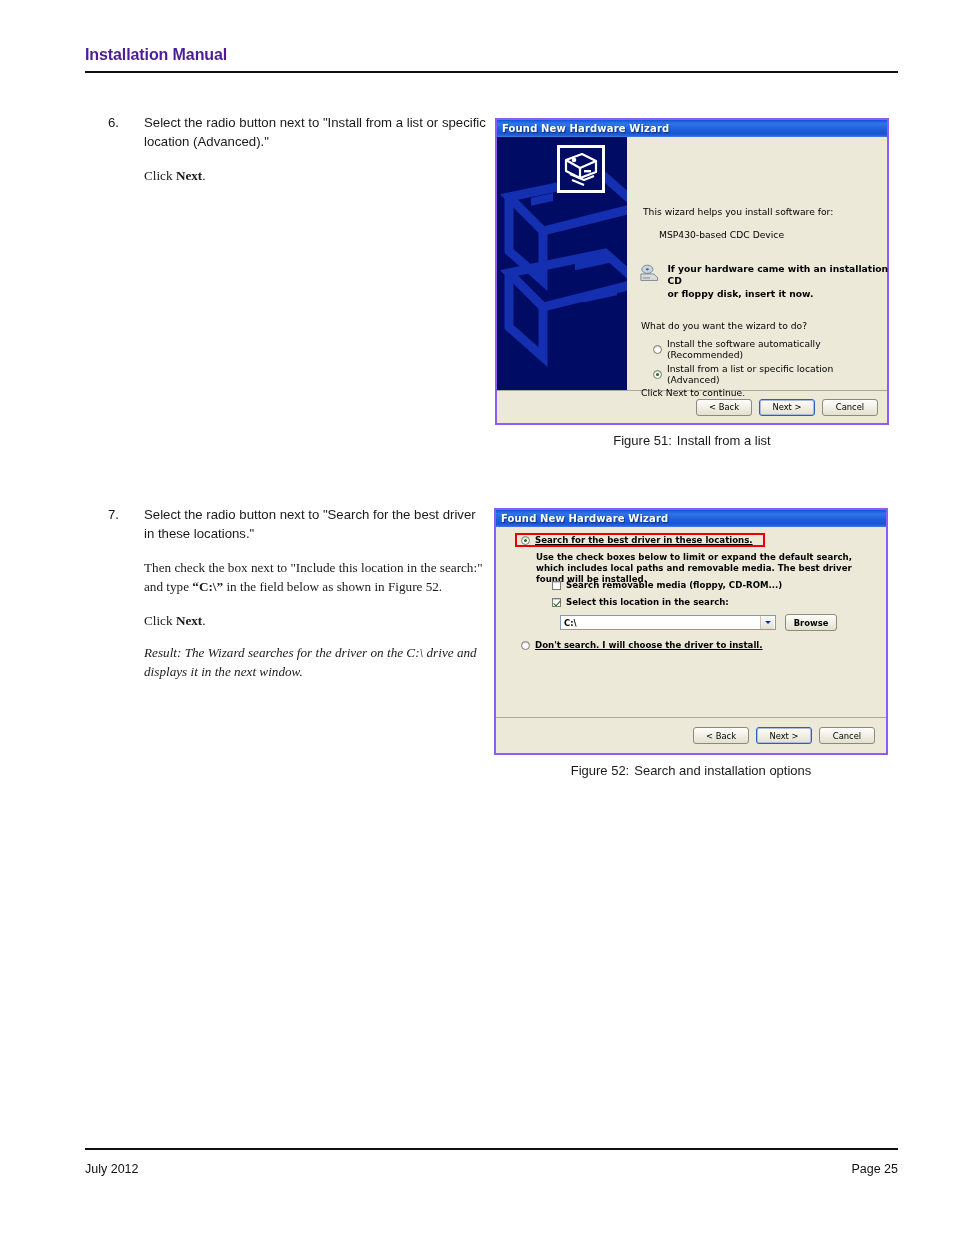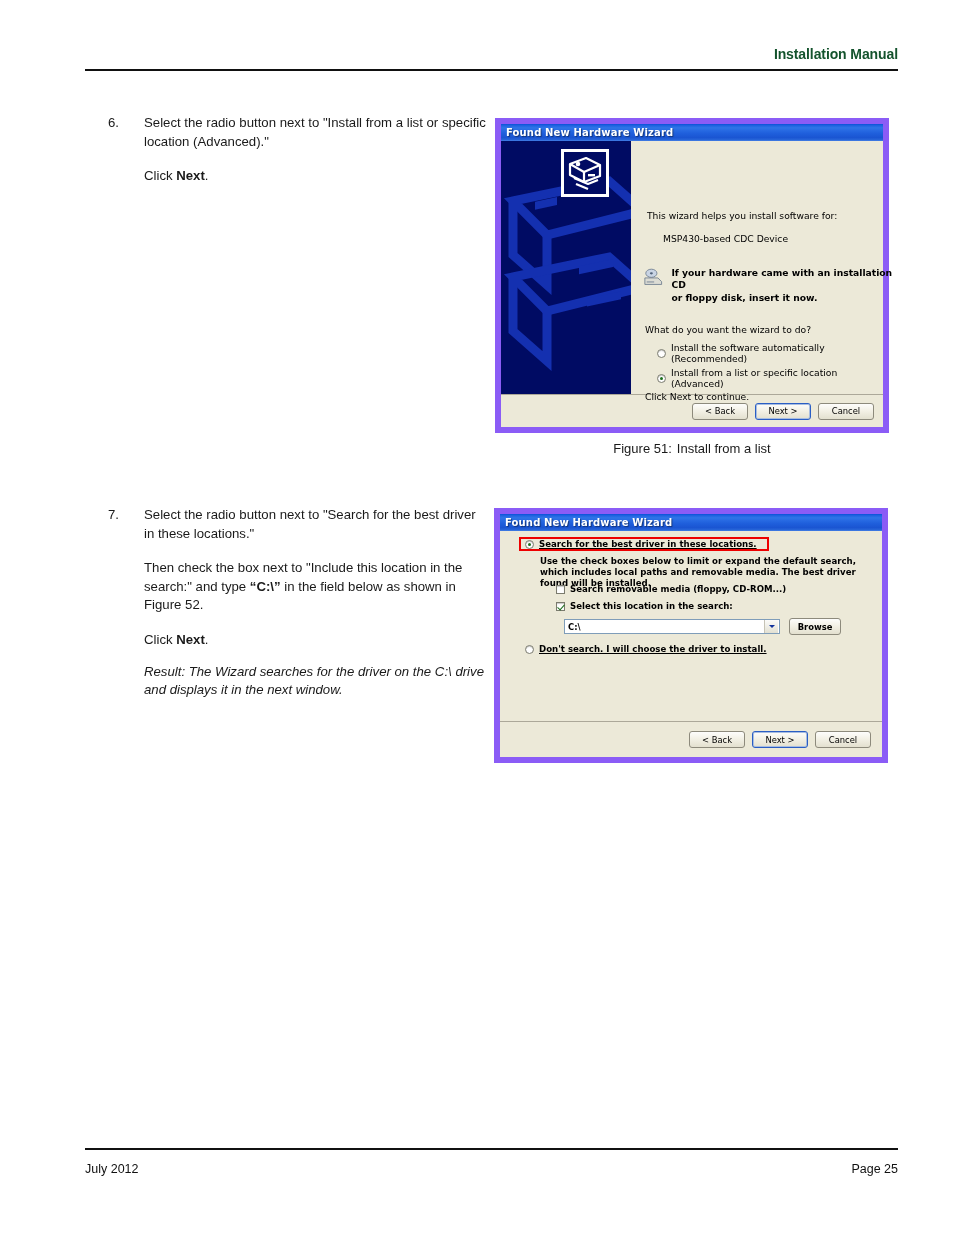--- a/index.html
+++ b/index.html
@@ -17,25 +17,24 @@
   }
 
   
   .page-header {
     position: absolute;
     left: 85px;
     top: 46px;
     width: 813px;
   }
   .page-header .title {
-    text-align: right;
-    font-size: 14px;
+    font-size: 16px;
     font-weight: bold;
     letter-spacing: -0.1px;
-    color: #14532d;
+    color: #4c1d95;
   }
   .page-header .rule {
     margin-top: 7px;
     border-bottom: 2.6px solid #111;
   }
 
   
   .page-footer {
     position: absolute;
     left: 85px;
@@ -70,20 +69,21 @@
     flex: 1;
     font-size: 13.2px;
     line-height: 18.6px;
     color: #1a1a1a;
   }
   .step .body p {
     margin: 0;
   }
   .step .body p + p {
     margin-top: 16px;
+    font-family: Liberation Serif, serif;
   }
   .step .body p.tight {
     margin-top: 13px;
   }
   .step .body .b {
     font-weight: bold;
   }
   .step .body .it {
     font-style: italic;
   }
@@ -97,21 +97,21 @@
   .figure-caption {
     margin-top: 8px;
     text-align: center;
     font-size: 13px;
     color: #1a1a1a;
   }
   .figure-caption .gap { display: inline-block; width: 5px; }
 
   
   .xp-window {
-    border: 6px solid #8b5cf6;
+    border: 2px solid #8b5cf6;
     background: #ECE9D8;
     box-sizing: border-box;
     font-family: "DejaVu Sans", sans-serif;
   }
   .xp-titlebar {
     height: 17px;
     background: linear-gradient(to bottom,
       #0A52D8 0%, #1c62e0 8%, #2f74e8 22%, #1f5fdc 55%,
       #1a55d2 80%, #2866d8 94%, #4b84e8 100%);
     display: flex;
@@ -481,20 +481,23 @@
 
     </div>
 
     <div class="w2-foot">
       <div class="xp-btn">&lt; Back</div>
       <div class="xp-btn default">Next &gt;</div>
       <div class="xp-btn">Cancel</div>
     </div>
   </div>
 
+  <div class="figure-caption">
+    <span>Figure 52:</span><span class="gap"></span><span>Search and installation options</span>
+  </div>
 </div>
 
 <div class="page-footer">
   <div class="rule"></div>
   <div class="row">
     <span>July 2012</span>
     <span>Page 25</span>
   </div>
 </div>
 

